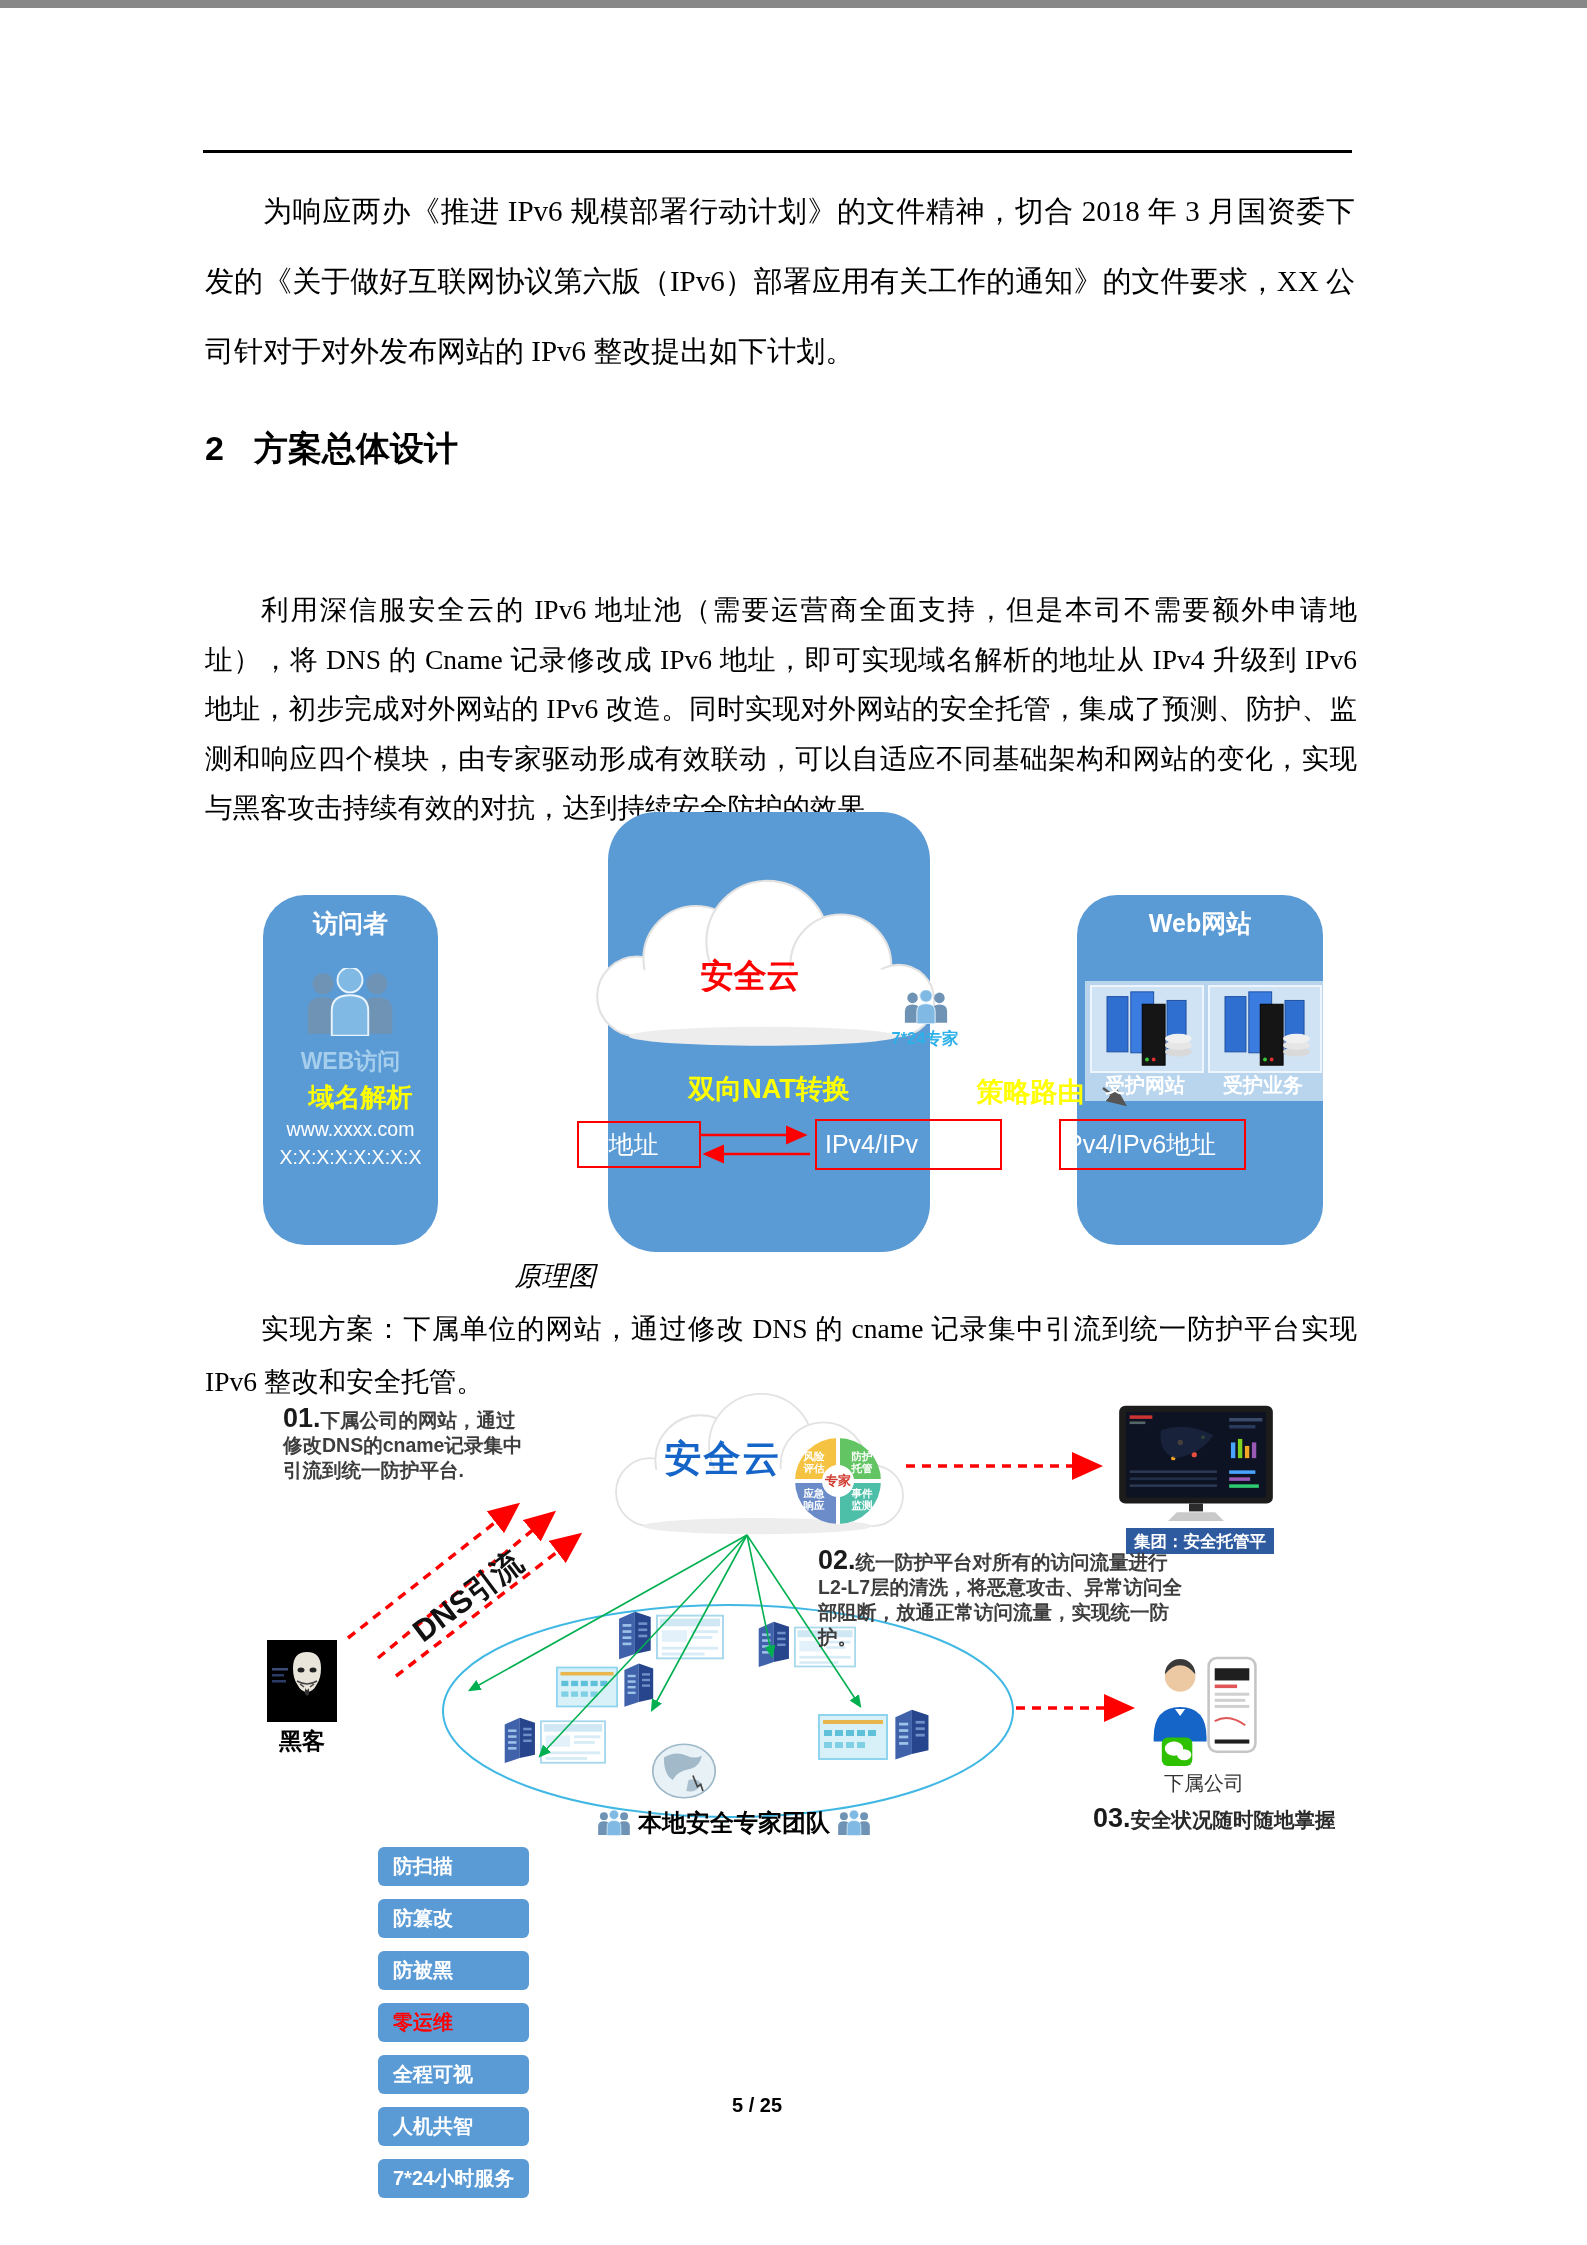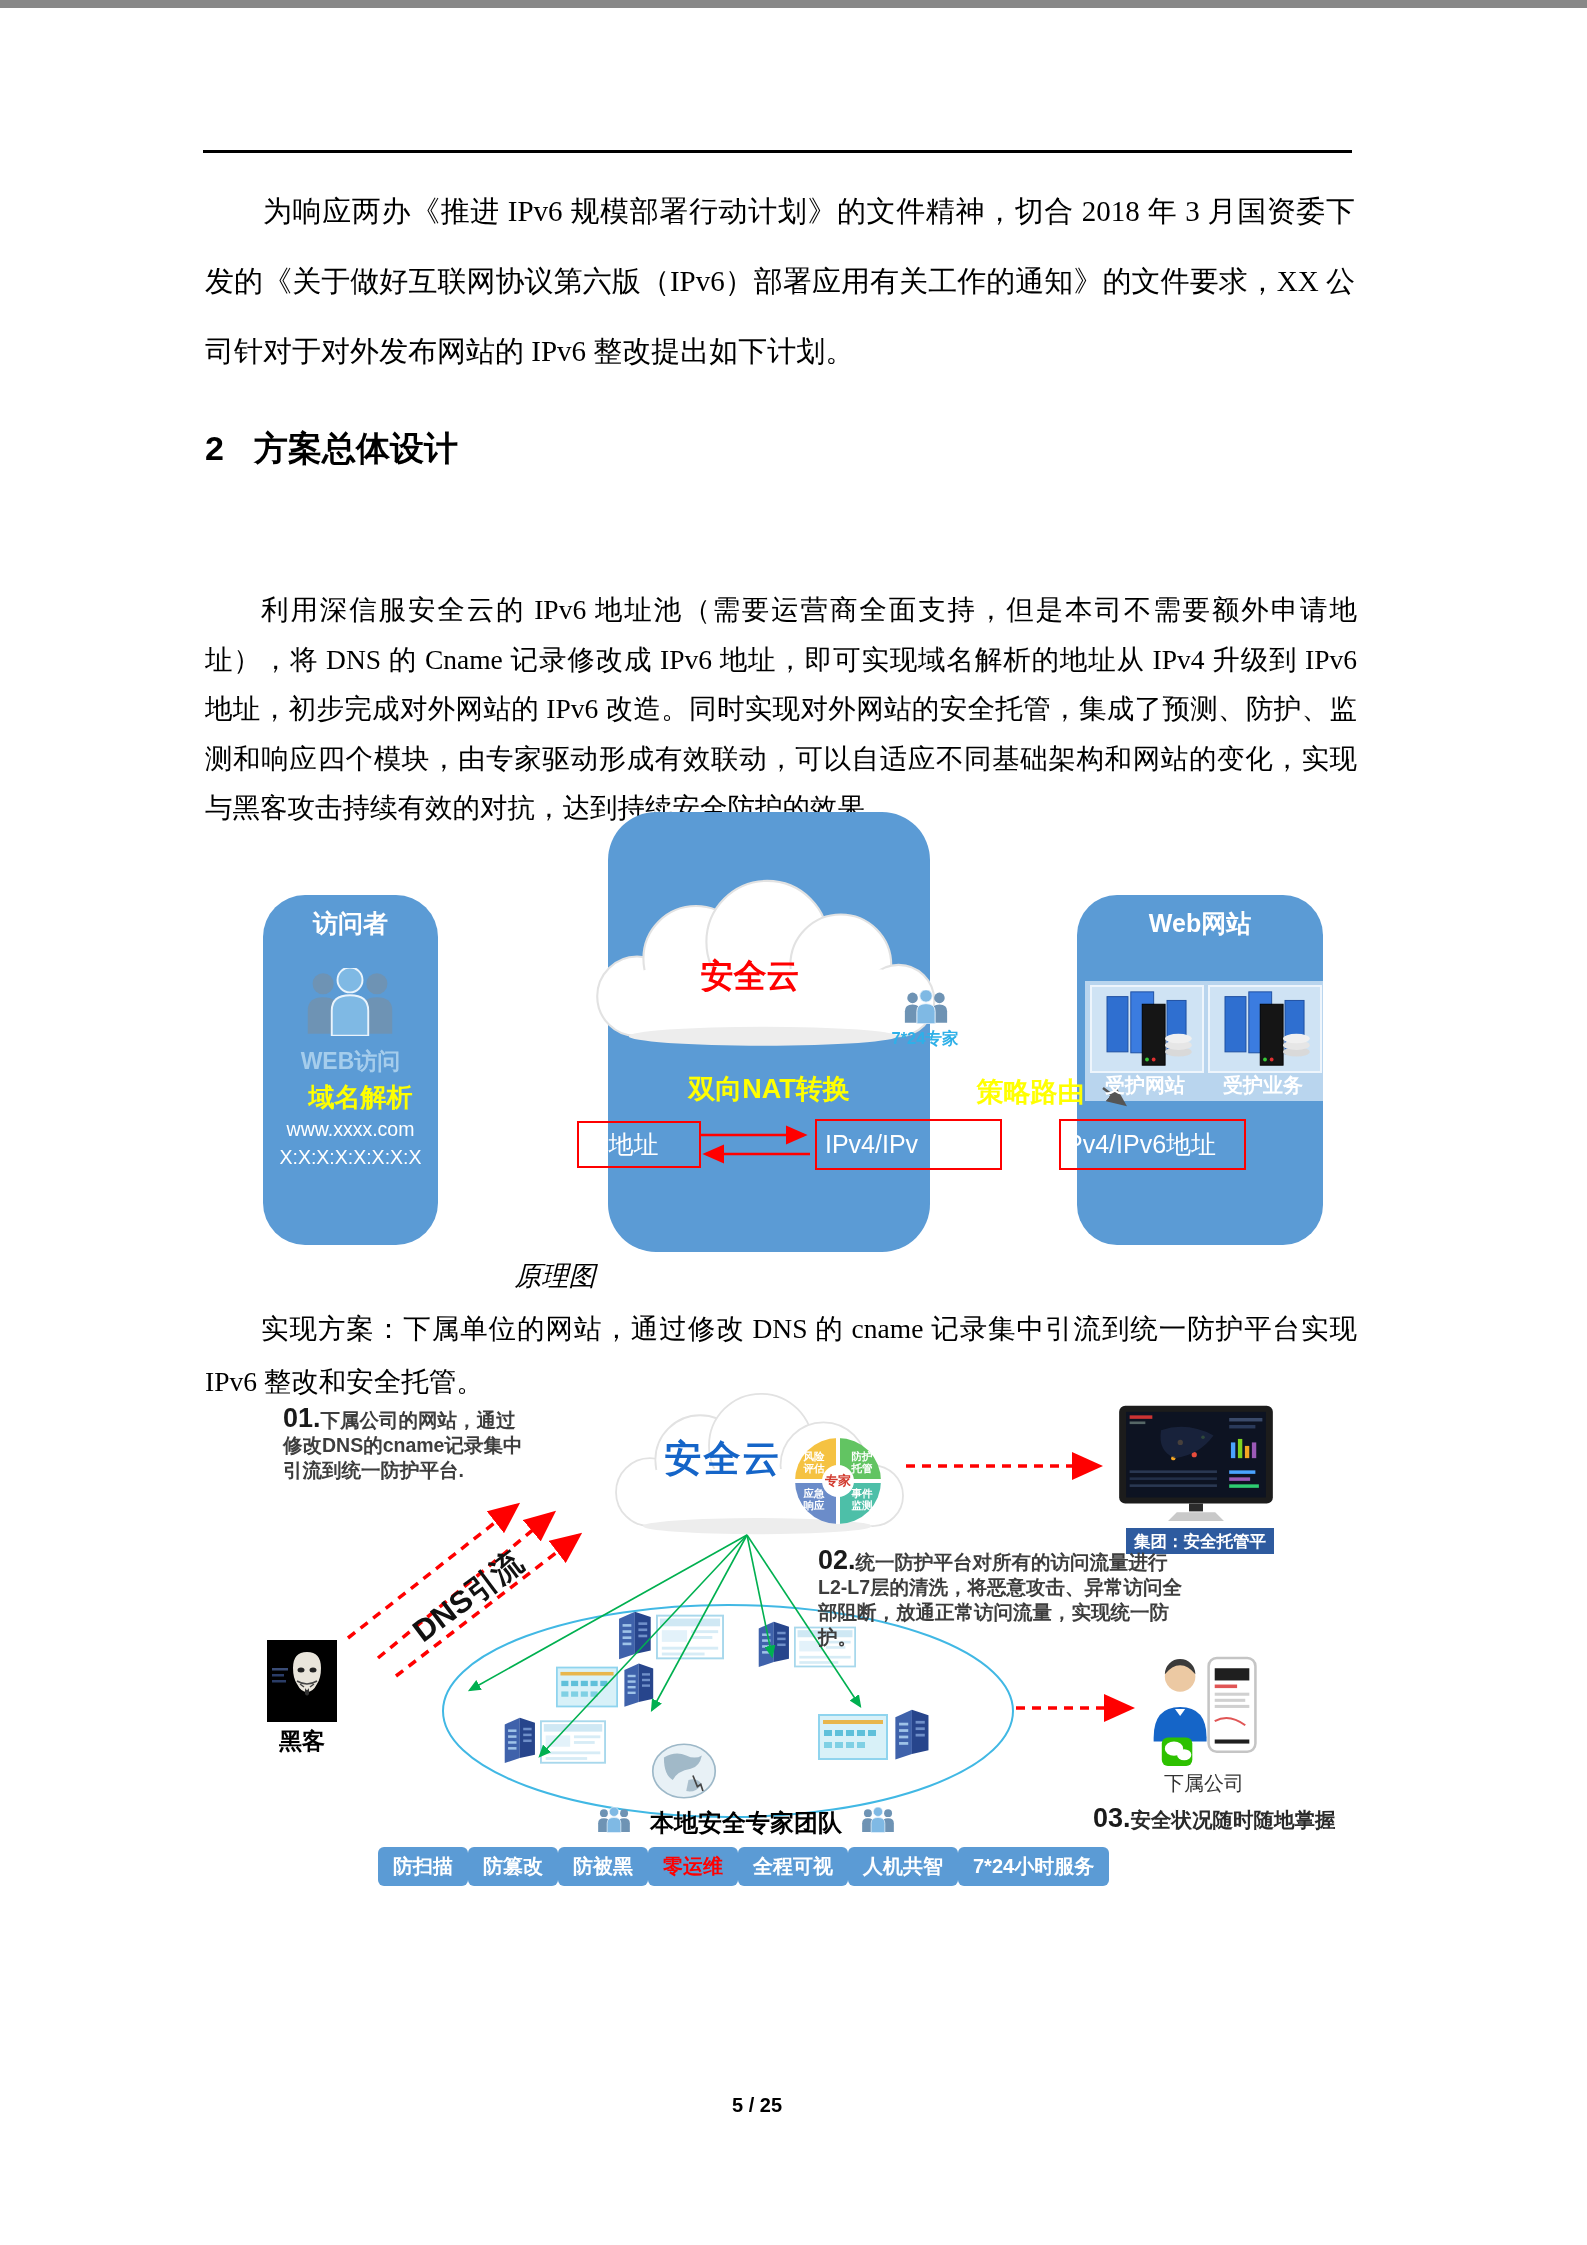--- a/index.html
+++ b/index.html
@@ -53,23 +53,23 @@
                                 #6b8cc9 180deg 270deg,#f5c242 270deg 360deg);}
   .pie .vsep{position:absolute;left:41px;top:0;width:4px;height:86px;background:#fff;}
   .pie .hsep{position:absolute;left:0;top:41px;width:86px;height:4px;background:#fff;}
   .pie .core{position:absolute;left:27px;top:27px;width:32px;height:32px;border-radius:50%;
       background:#fff;color:#d23b2f;font-size:13px;font-weight:700;text-align:center;
       line-height:32px;font-family:"Liberation Sans",sans-serif;}
   .pie .ql{position:absolute;width:26px;font-size:10.5px;line-height:11.5px;color:#fff;
       font-weight:700;text-align:center;font-family:"Liberation Sans",sans-serif;}
   .moncap{background:#2E5B9F;color:#fff;font-size:16.5px;font-weight:700;
       text-align:center;line-height:26px;font-family:"Liberation Sans",sans-serif;}
-  .teamrow{display:flex;gap:18px;font-family:Liberation Mono, monospace;}
+  .teamrow{display:flex;align-items:center;gap:6px;font-family:Liberation Mono, monospace;}
   .teamtext{font-size:24px;font-weight:700;color:#000;}
-  .btnrow{display:flex;font-family:"Liberation Sans",sans-serif;}
+  .btnrow{display:flex;gap:13px;font-family:"Liberation Sans",sans-serif;flex-direction:column;}
   .fbtn{background:#5B9BD5;color:#fff;font-size:20px;font-weight:700;border-radius:6px;
       padding:6px 15px;white-space:nowrap;}
   .fbtn.red{color:#FF0000;}
   .complabel{font-size:20px;color:#333;font-family:"Liberation Sans",sans-serif;}
   svg{display:block;}
 </style>
 </head>
 <body>
 
 <div class="page">

